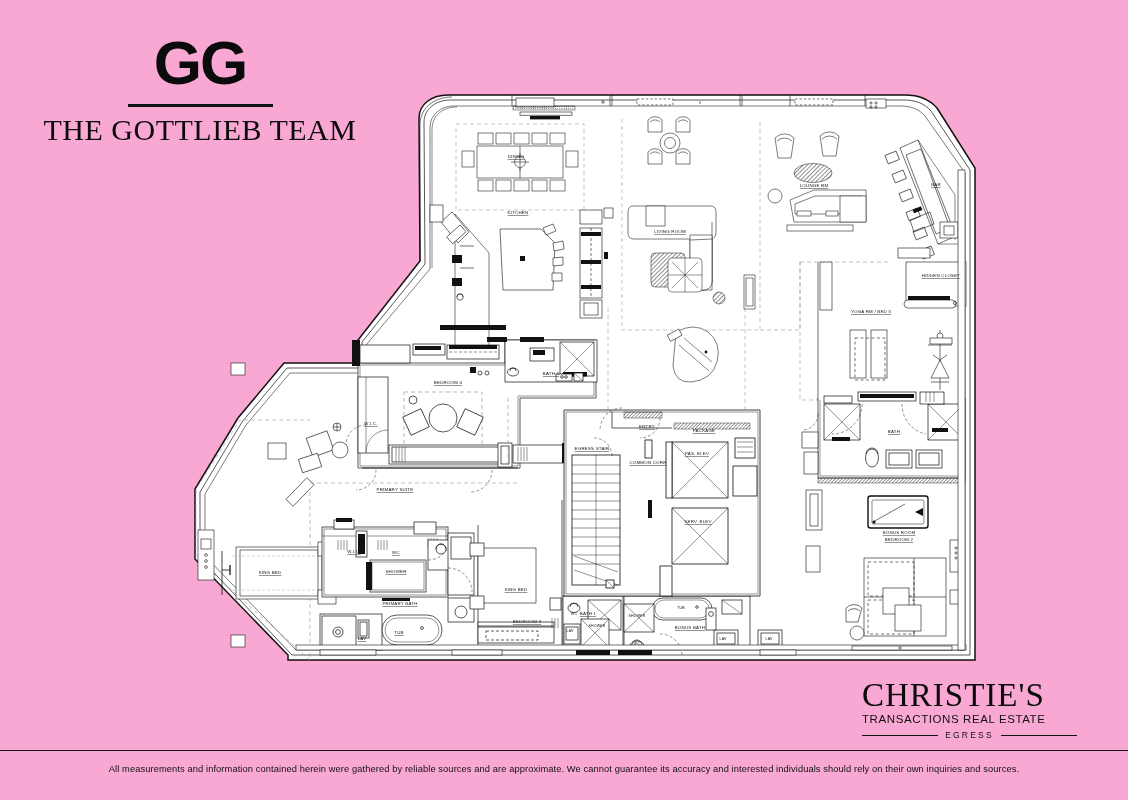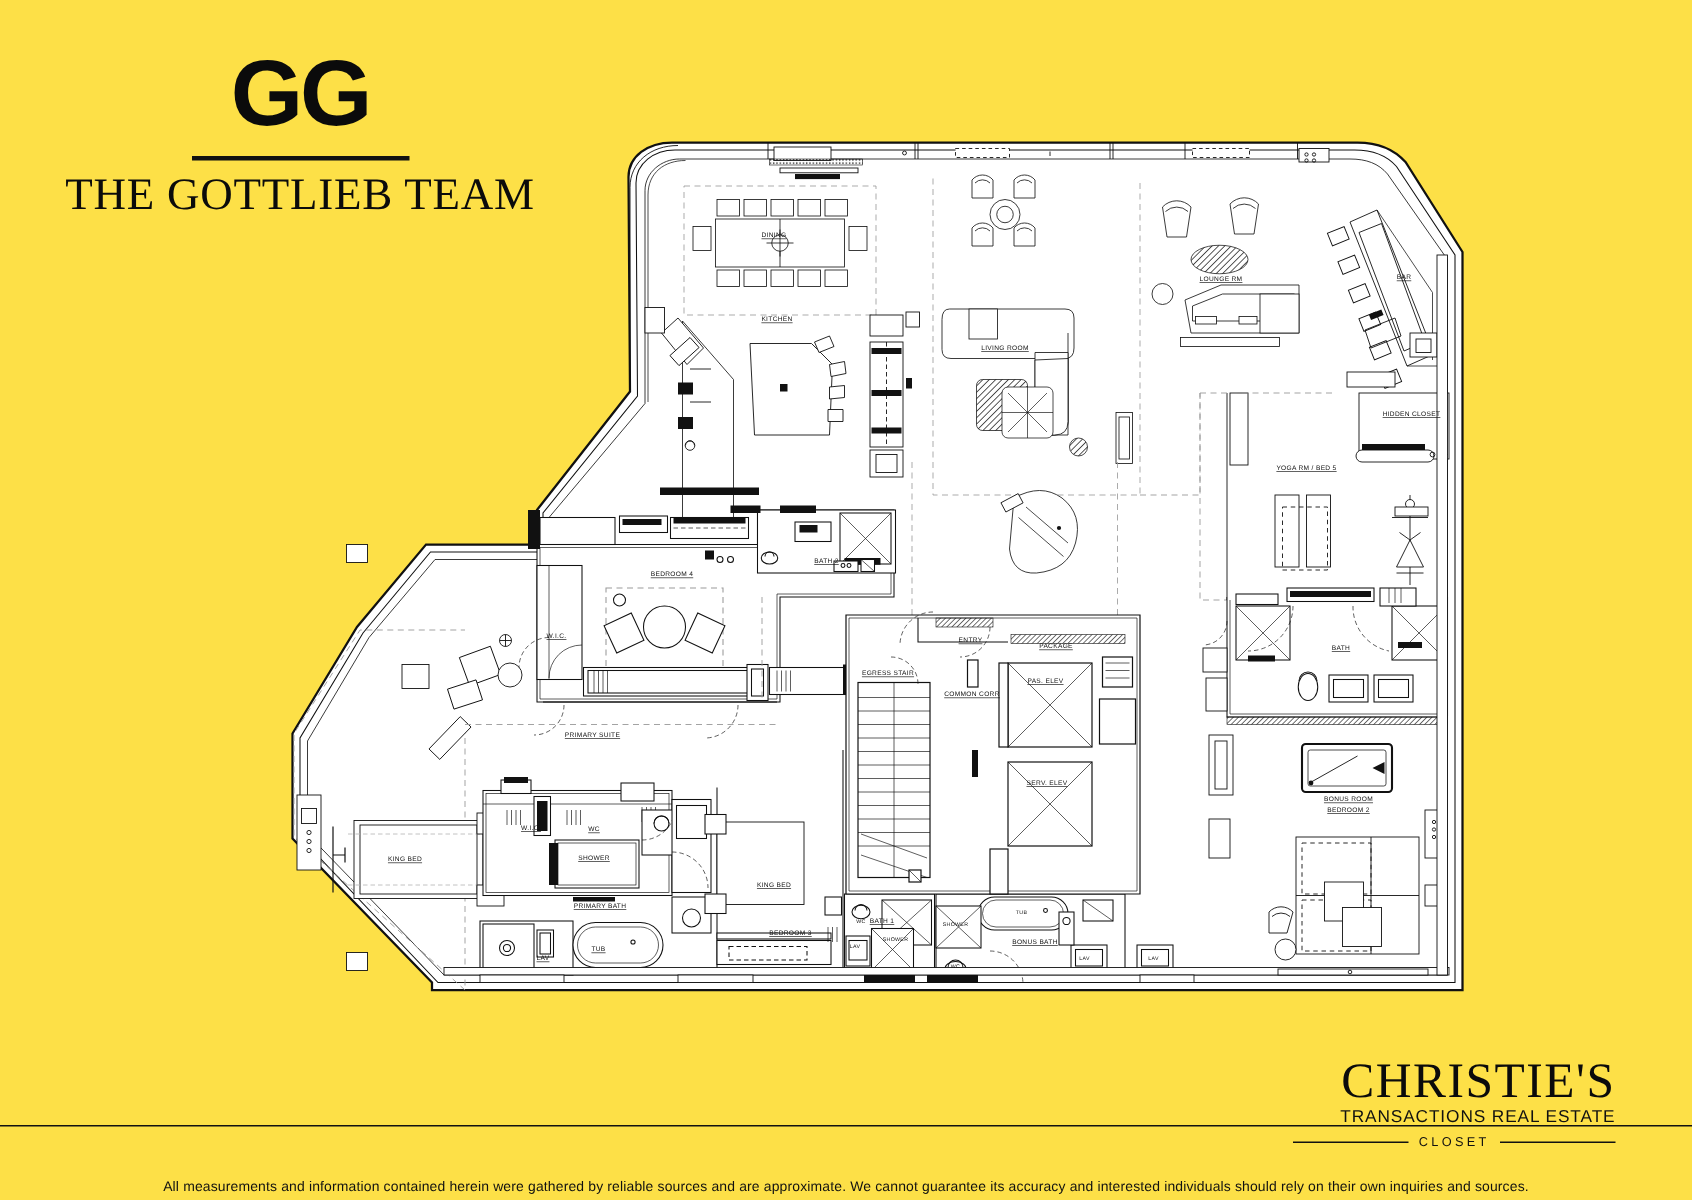--- a/index.html
+++ b/index.html
@@ -1,46 +1,46 @@
 <!DOCTYPE html>
 <html><head>
 <meta charset="utf-8">
 <title>Floor Plan</title>
 <style>
   html,body{margin:0;padding:0;background:#ffffff;}
   body{width:1128px;height:800px;overflow:hidden;
        font-family:"Liberation Sans","DejaVu Sans",sans-serif;color:#111;}
-  #page{position:relative;width:1128px;height:800px;background:#fde047;}
+  #page{position:relative;width:1128px;height:800px;background:#f9a8d4;}
 
   
   #brand{position:absolute;left:20px;top:32px;width:360px;text-align:center;}
   #brand .gg{font-family:"Liberation Sans","DejaVu Sans",sans-serif;
       font-weight:bold;font-size:62px;letter-spacing:-2px;line-height:62px;
       color:#0b0b0b;}
   #brand .rule{width:145px;height:3px;background:#111;margin:10px auto 8px auto;}
   #brand .team{font-family:"Liberation Serif","DejaVu Serif",serif;
       font-weight:normal;font-size:30px;letter-spacing:.5px;color:#0b0b0b;
       line-height:30px;}
   #brand .rank{margin-top:9px;font-size:7.2px;letter-spacing:.25px;
       line-height:10px;color:#111;}
 
   
-  #christies{position:absolute;left:862px;top:704px;width:215px;text-align:right;}
+  #christies{position:absolute;left:862px;top:678px;width:215px;text-align:left;}
   #christies .c1{font-family:"Liberation Serif","DejaVu Serif",serif;
       font-size:33px;letter-spacing:1px;line-height:34px;color:#0b0b0b;}
   #christies .c2{font-size:11.5px;letter-spacing:.6px;line-height:15px;color:#111;}
   #christies .c3row{display:flex;align-items:center;justify-content:center;
       gap:7px;margin-top:3px;}
   #christies .c3row .ln{height:1px;background:#111;flex:1;}
   #christies .c3{font-size:8.5px;letter-spacing:2.2px;color:#111;}
 
   
   #footline{position:absolute;left:0;top:750px;width:1128px;height:1px;background:#111;}
   #foot{position:absolute;left:0;top:764px;width:1128px;text-align:center;
-        font-size:9.3px;color:#111;letter-spacing:.1px;margin-top:22px;}
+        font-size:9.3px;color:#111;letter-spacing:.1px;}
 
   
   #plan{position:absolute;left:0;top:0;width:1128px;height:760px;}
   #plan svg{display:block;}
   .lbl{font-family:"Liberation Sans","DejaVu Sans",sans-serif;
        font-size:4.4px;letter-spacing:.22px;fill:#111;text-anchor:middle;
        text-decoration:underline;}
   .lbl.sm{font-size:3.5px;}
   .lbl.nd{text-decoration:none;}
 </style>
@@ -693,21 +693,21 @@
           <text x="574" y="615" class="lbl sm nd">WC</text>
         </g>
   </svg>
   </div>
 
   <div id="christies">
     <div class="c1">CHRISTIE'S</div>
     <div class="c2">TRANSACTIONS REAL ESTATE</div>
     <div class="c3row">
       <span class="ln"></span>
-      <span class="c3">CLOSET</span>
+      <span class="c3">EGRESS</span>
       <span class="ln"></span>
     </div>
   </div>
 
   <div id="footline"></div>
   <div id="foot">All measurements and information contained herein were gathered by reliable sources and are approximate. We cannot guarantee its accuracy and interested individuals should rely on their own inquiries and sources.</div>
 
 </div>
 
 </body></html>

